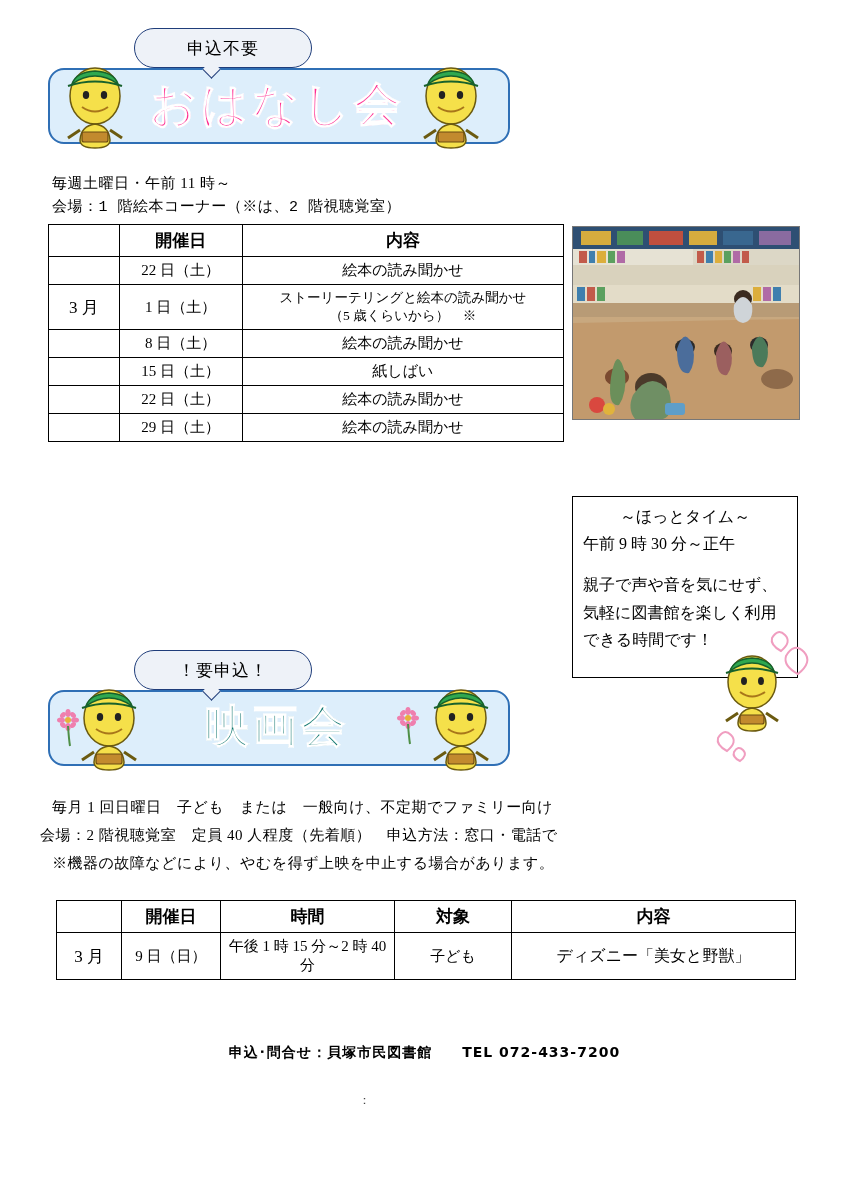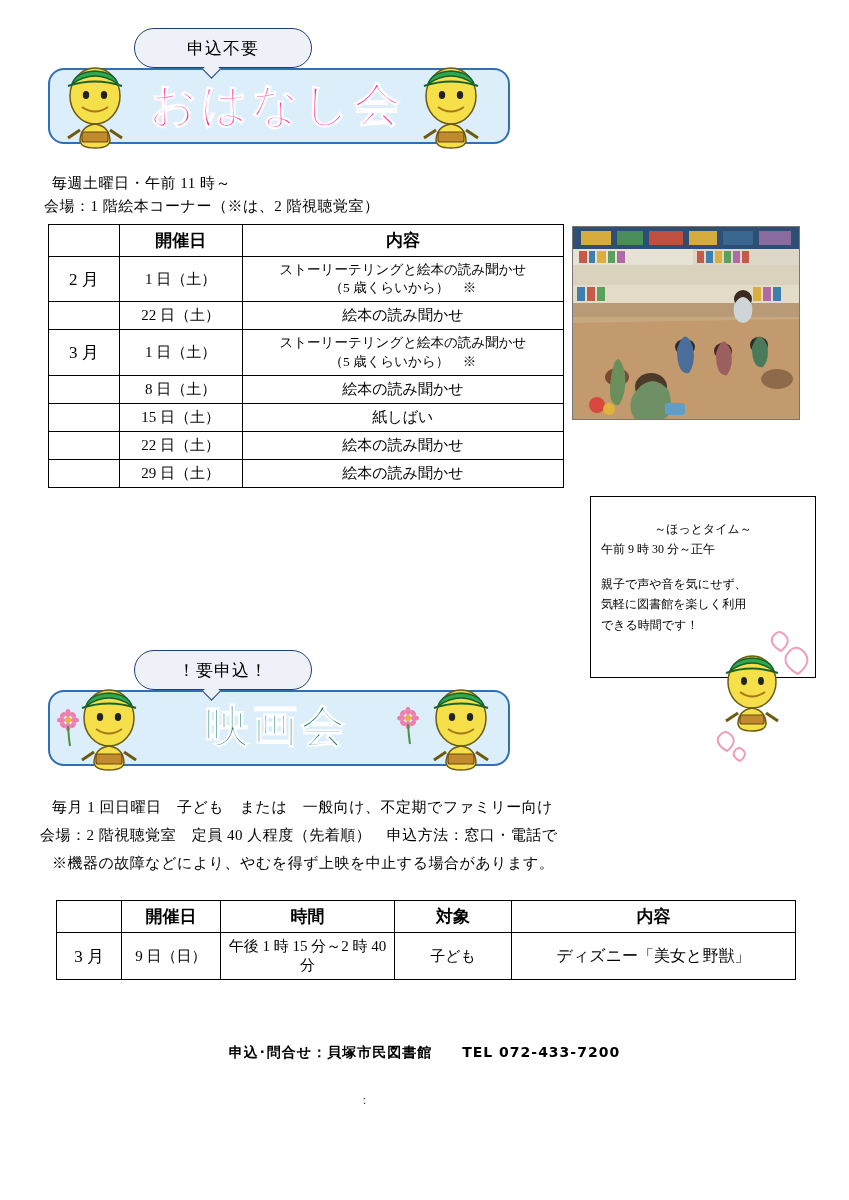--- a/index.html
+++ b/index.html
@@ -111,25 +111,24 @@
   .photo {
     position: absolute;
     overflow: hidden;
     border: 1px solid #777;
   }
 
   
   .hotbox {
     position: absolute;
     border: 1px solid #000;
-    font-size: 12px;
+    font-size: 16px;
     line-height: 1.7;
-    padding: 22px 10px;
+    padding: 6px 10px;
     box-sizing: border-box;
-    margin-left: 18px;
   }
   .hotbox .center { text-align: center; }
 
   
   .footer {
     position: absolute;
     width: 849px;
     text-align: center;
     font-family: "DejaVu Sans", sans-serif;
     font-weight: bold;
@@ -175,36 +174,28 @@
   <ellipse cx="34" cy="33" rx="3.2" ry="4" fill="#222"></ellipse>
   <ellipse cx="52" cy="33" rx="3.2" ry="4" fill="#222"></ellipse>
   <path d="M30 45 q13 9 26 0" fill="none" stroke="#a8761a" stroke-width="2"></path>
   <path d="M43 62 q-14 2 -15 16 q0 8 15 8 q15 0 15 -8 q-1 -14 -15 -16z" fill="#f5e04a" stroke="#6b5a10" stroke-width="1.5"></path>
   <path d="M28 68 l-12 8" stroke="#6b5a10" stroke-width="3" fill="none"></path>
   <path d="M58 68 l12 8" stroke="#6b5a10" stroke-width="3" fill="none"></path>
   <rect x="30" y="70" width="26" height="10" rx="2" fill="#c28a2e" stroke="#6b4a12" stroke-width="1.2"></rect>
 </svg>
 
 <div class="textline" style="top:174px; left:52px;">毎週土曜日・午前 11 時～</div>
-<div class="textline" style="top:197px; left:44px;">会場：1 階絵本コーナー（※は、2 階視聴覚室）</div>
+<div class="textline" style="top:197px; left:52px;font-family:Liberation Mono, monospace;">会場：1 階絵本コーナー（※は、2 階視聴覚室）</div>
 
 <table class="doc" style="top:224px; left:48px; width:516px;">
   <tbody>
       <tr>
     <th style="width:62px;"></th>
     <th style="width:112px;">開催日</th>
     <th style="width:300px;">内容</th>
-  </tr>
-  <tr>
-    <td style="font-size:17px;">2 月</td>
-    <td>1 日（土）</td>
-    <td class="two-line">
-      <div>ストーリーテリングと絵本の読み聞かせ</div>
-      <div>（5 歳くらいから）　※</div>
-    </td>
   </tr>
   <tr>
     <td style="font-size:17px;"></td>
     <td>22 日（土）</td>
     <td>絵本の読み聞かせ</td>
   </tr>
   <tr>
     <td style="font-size:17px;">3 月</td>
     <td>1 日（土）</td>
     <td class="two-line">

